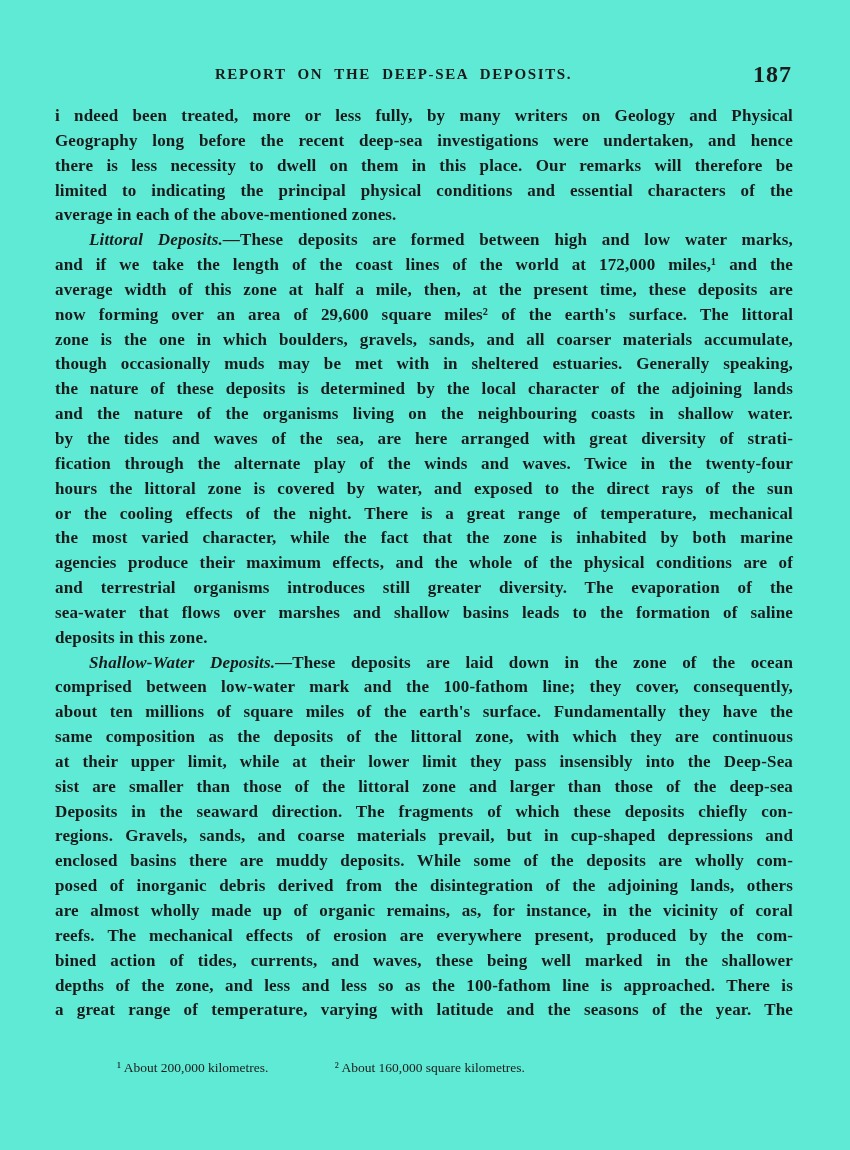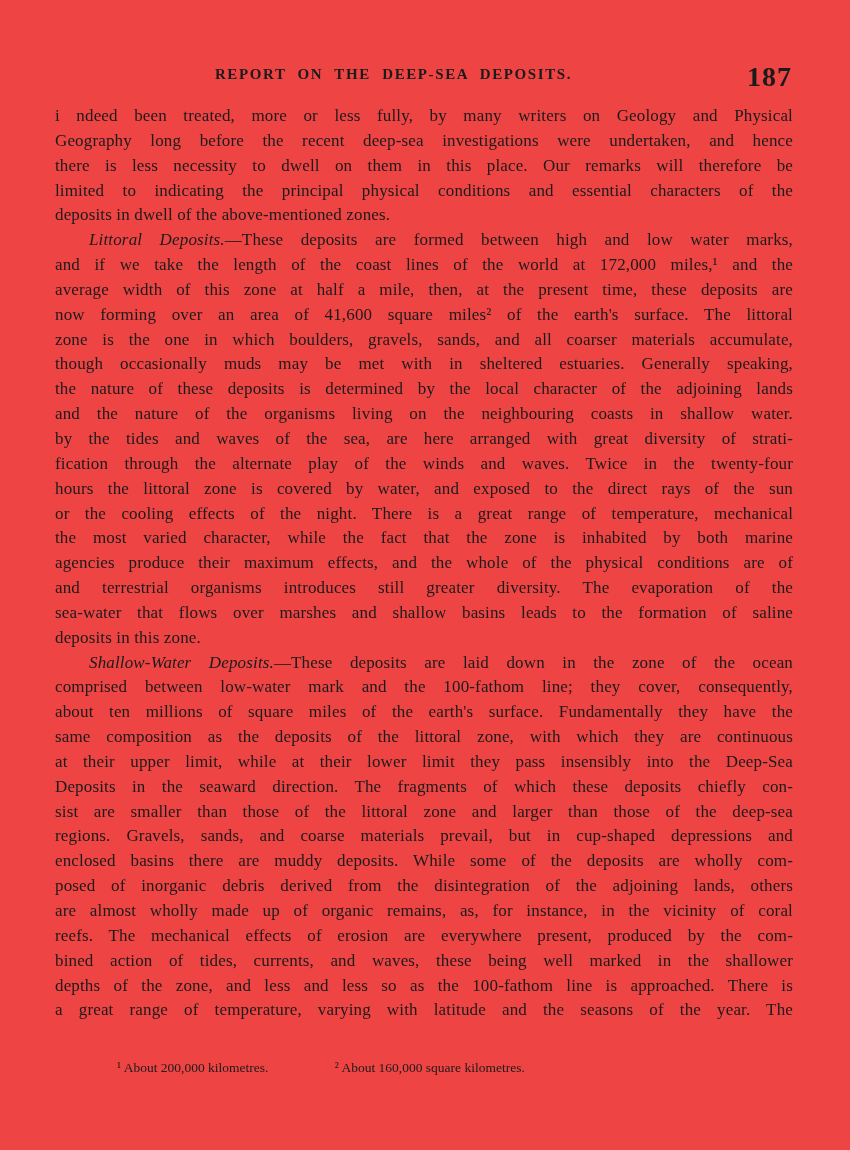--- a/index.html
+++ b/index.html
@@ -4,21 +4,21 @@
 <style>
   html, body {
     margin: 0;
     padding: 0;
     background: #fcfcfa;
   }
   .page {
     position: relative;
     width: 850px;
     height: 1150px;
-    background: #ef4444;
+    background: #5eead4;
     font-family: "Liberation Serif", serif;
     color: #1b1b1b;
     overflow: hidden;
   }
   .running-head {
     position: absolute;
     top: 64px;
     left: 55px;
     width: 737px;
     height: 24px;
@@ -33,28 +33,29 @@
     font-size: 15px;
     letter-spacing: 1.6px;
     word-spacing: 6px;
     white-space: nowrap;
   }
   .page-number {
     position: absolute;
     right: 0;
     top: -3px;
     font-weight: bold;
-    font-size: 28px;
+    font-size: 24px;
     letter-spacing: 1px;
   }
   .page-body {
     position: absolute;
     top: 104px;
     left: 55px;
     width: 738px;
+    font-weight: bold;
   }
   .para { margin: 0; }
   .line {
     font-size: 17px;
     line-height: 24.85px;
     letter-spacing: 0.15px;
     text-align: justify;
     text-align-last: justify;
     white-space: normal;
   }
@@ -88,49 +89,49 @@
     <div class="running-title">REPORT ON THE DEEP-SEA DEPOSITS.</div>
     <div class="page-number">187</div>
   </div>
 
   <div class="page-body">
       <div class="para">
         <div class="line">i ndeed been treated, more or less fully, by many writers on Geology and Physical</div>
         <div class="line">Geography long before the recent deep-sea investigations were undertaken, and hence</div>
         <div class="line">there is less necessity to dwell on them in this place.  Our remarks will therefore be</div>
         <div class="line">limited to indicating the principal physical conditions and essential characters of the</div>
-        <div class="line lastline">deposits in dwell of the above-mentioned zones.</div>
+        <div class="line lastline">average in each of the above-mentioned zones.</div>
       </div>
       <div class="para indented">
         <div class="line"><span class="lead">Littoral Deposits.</span>—These deposits are formed between high and low water marks,</div>
         <div class="line">and if we take the length of the coast lines of the world at 172,000 miles,¹ and the</div>
         <div class="line">average width of this zone at half a mile, then, at the present time, these deposits are</div>
-        <div class="line">now forming over an area of 41,600 square miles² of the earth's surface.  The littoral</div>
+        <div class="line">now forming over an area of 29,600 square miles² of the earth's surface.  The littoral</div>
         <div class="line">zone is the one in which boulders, gravels, sands, and all coarser materials accumulate,</div>
         <div class="line">though occasionally muds may be met with in sheltered estuaries.  Generally speaking,</div>
         <div class="line">the nature of these deposits is determined by the local character of the adjoining lands</div>
         <div class="line">and the nature of the organisms living on the neighbouring coasts in shallow water.</div>
         <div class="line">by the tides and waves of the sea, are here arranged with great diversity of strati-</div>
         <div class="line">fication through the alternate play of the winds and waves.  Twice in the twenty-four</div>
         <div class="line">hours the littoral zone is covered by water, and exposed to the direct rays of the sun</div>
         <div class="line">or the cooling effects of the night.  There is a great range of temperature, mechanical</div>
         <div class="line">the most varied character, while the fact that the zone is inhabited by both marine</div>
         <div class="line">agencies produce their maximum effects, and the whole of the physical conditions are of</div>
         <div class="line">and terrestrial organisms introduces still greater diversity.  The evaporation of the</div>
         <div class="line">sea-water that flows over marshes and shallow basins leads to the formation of saline</div>
         <div class="line lastline">deposits in this zone.</div>
       </div>
       <div class="para indented">
         <div class="line"><span class="lead">Shallow-Water Deposits.</span>—These deposits are laid down in the zone of the ocean</div>
         <div class="line">comprised between low-water mark and the 100-fathom line; they cover, consequently,</div>
         <div class="line">about ten millions of square miles of the earth's surface.  Fundamentally they have the</div>
         <div class="line">same composition as the deposits of the littoral zone, with which they are continuous</div>
         <div class="line">at their upper limit, while at their lower limit they pass insensibly into the Deep-Sea</div>
+        <div class="line">sist are smaller than those of the littoral zone and larger than those of the deep-sea</div>
         <div class="line">Deposits in the seaward direction.  The fragments of which these deposits chiefly con-</div>
-        <div class="line">sist are smaller than those of the littoral zone and larger than those of the deep-sea</div>
         <div class="line">regions.  Gravels, sands, and coarse materials prevail, but in cup-shaped depressions and</div>
         <div class="line">enclosed basins there are muddy deposits.  While some of the deposits are wholly com-</div>
         <div class="line">posed of inorganic debris derived from the disintegration of the adjoining lands, others</div>
         <div class="line">are almost wholly made up of organic remains, as, for instance, in the vicinity of coral</div>
         <div class="line">reefs.  The mechanical effects of erosion are everywhere present, produced by the com-</div>
         <div class="line">bined action of tides, currents, and waves, these being well marked in the shallower</div>
         <div class="line">depths of the zone, and less and less so as the 100-fathom line is approached.  There is</div>
         <div class="line">a great range of temperature, varying with latitude and the seasons of the year.  The</div>
       </div>
     </div>

